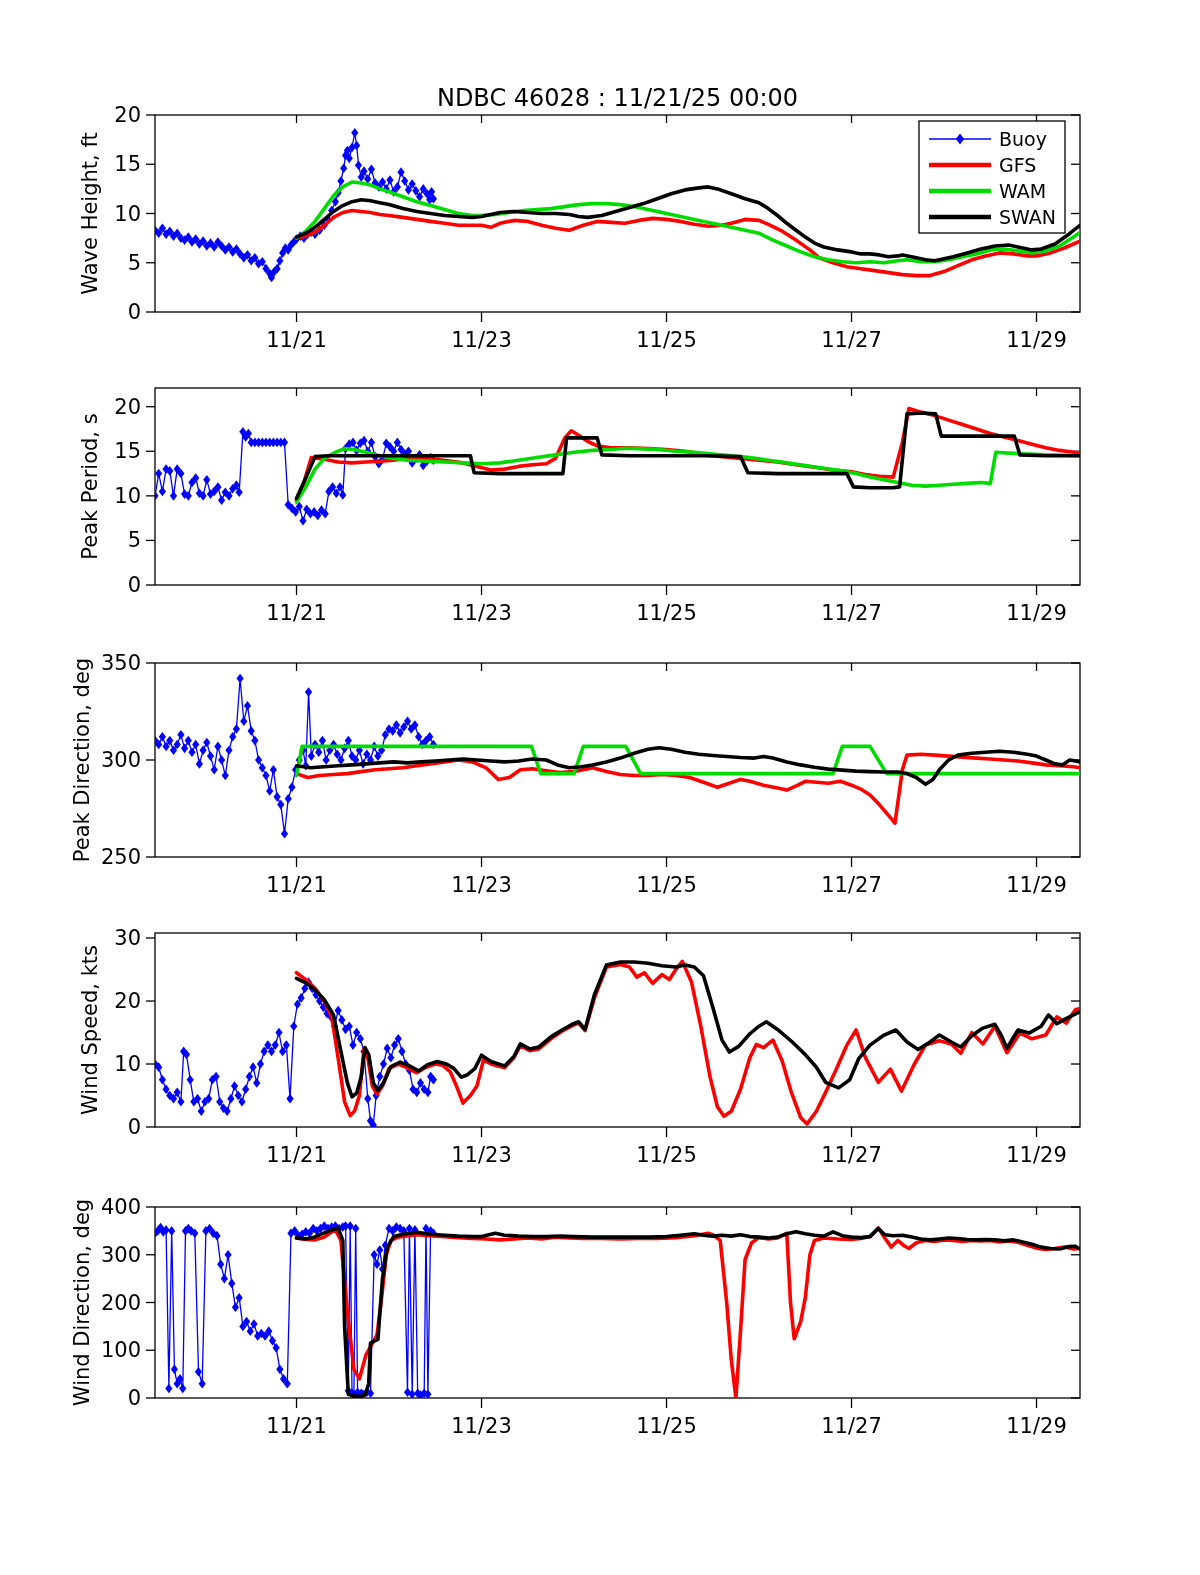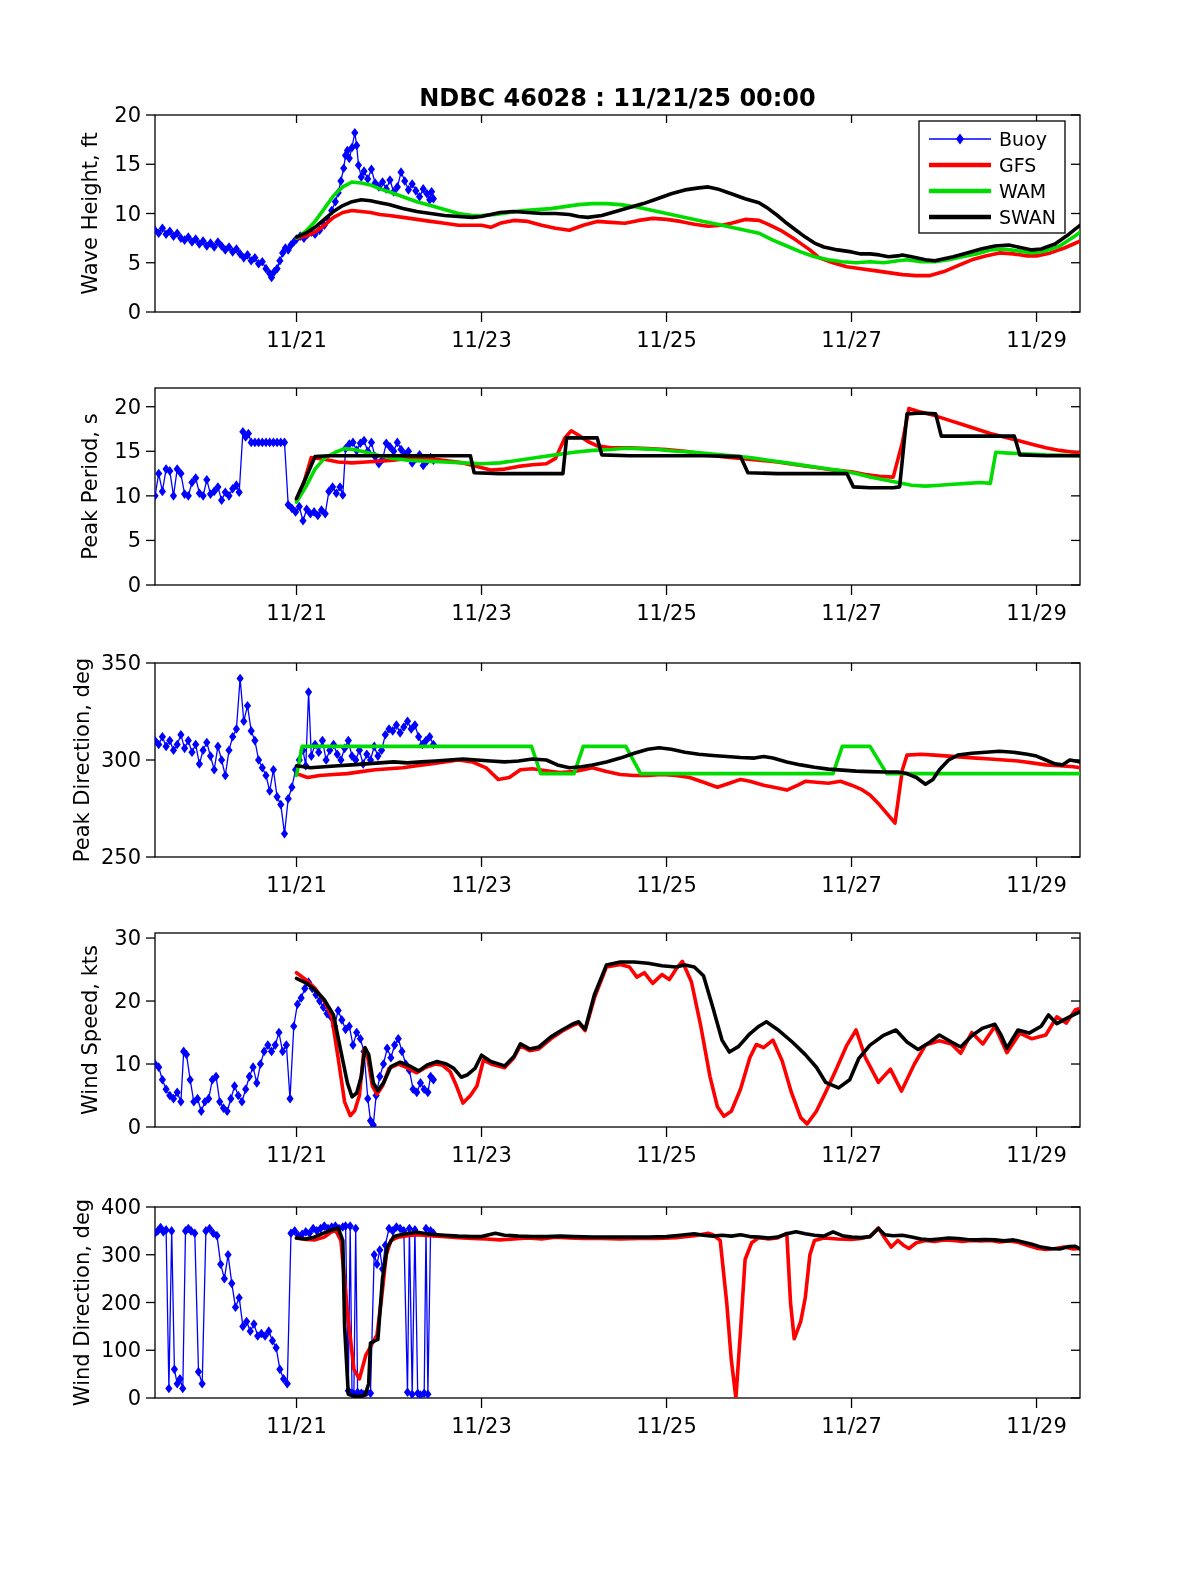--- a/index.html
+++ b/index.html
@@ -1,19 +1,19 @@
 <!DOCTYPE html>
 <html><head>
 <meta charset="utf-8">
 <style>
   html,body{margin:0;padding:0;background:#fff;}
   .figure{position:relative;width:1200px;height:1575px;background:#ffffff;overflow:hidden;
           font-family:"DejaVu Sans","Liberation Sans",sans-serif;}
   .chart-title{position:absolute;top:84px;left:155px;width:925px;text-align:center;
-               font-size:24px;font-weight:bold;color:#000;}
+               font-size:24px;font-weight:normal;color:#000;}
   svg{position:absolute;top:0;left:0;}
   svg text{font-family:"DejaVu Sans","Liberation Sans",sans-serif;fill:#000;}
 </style>
 </head>
 <body>
 
 <div class="figure">
   <div class="chart-title">NDBC 46028 : 11/21/25 00:00</div>
   <svg id="canvas" width="1200" height="1575">
       <g>

